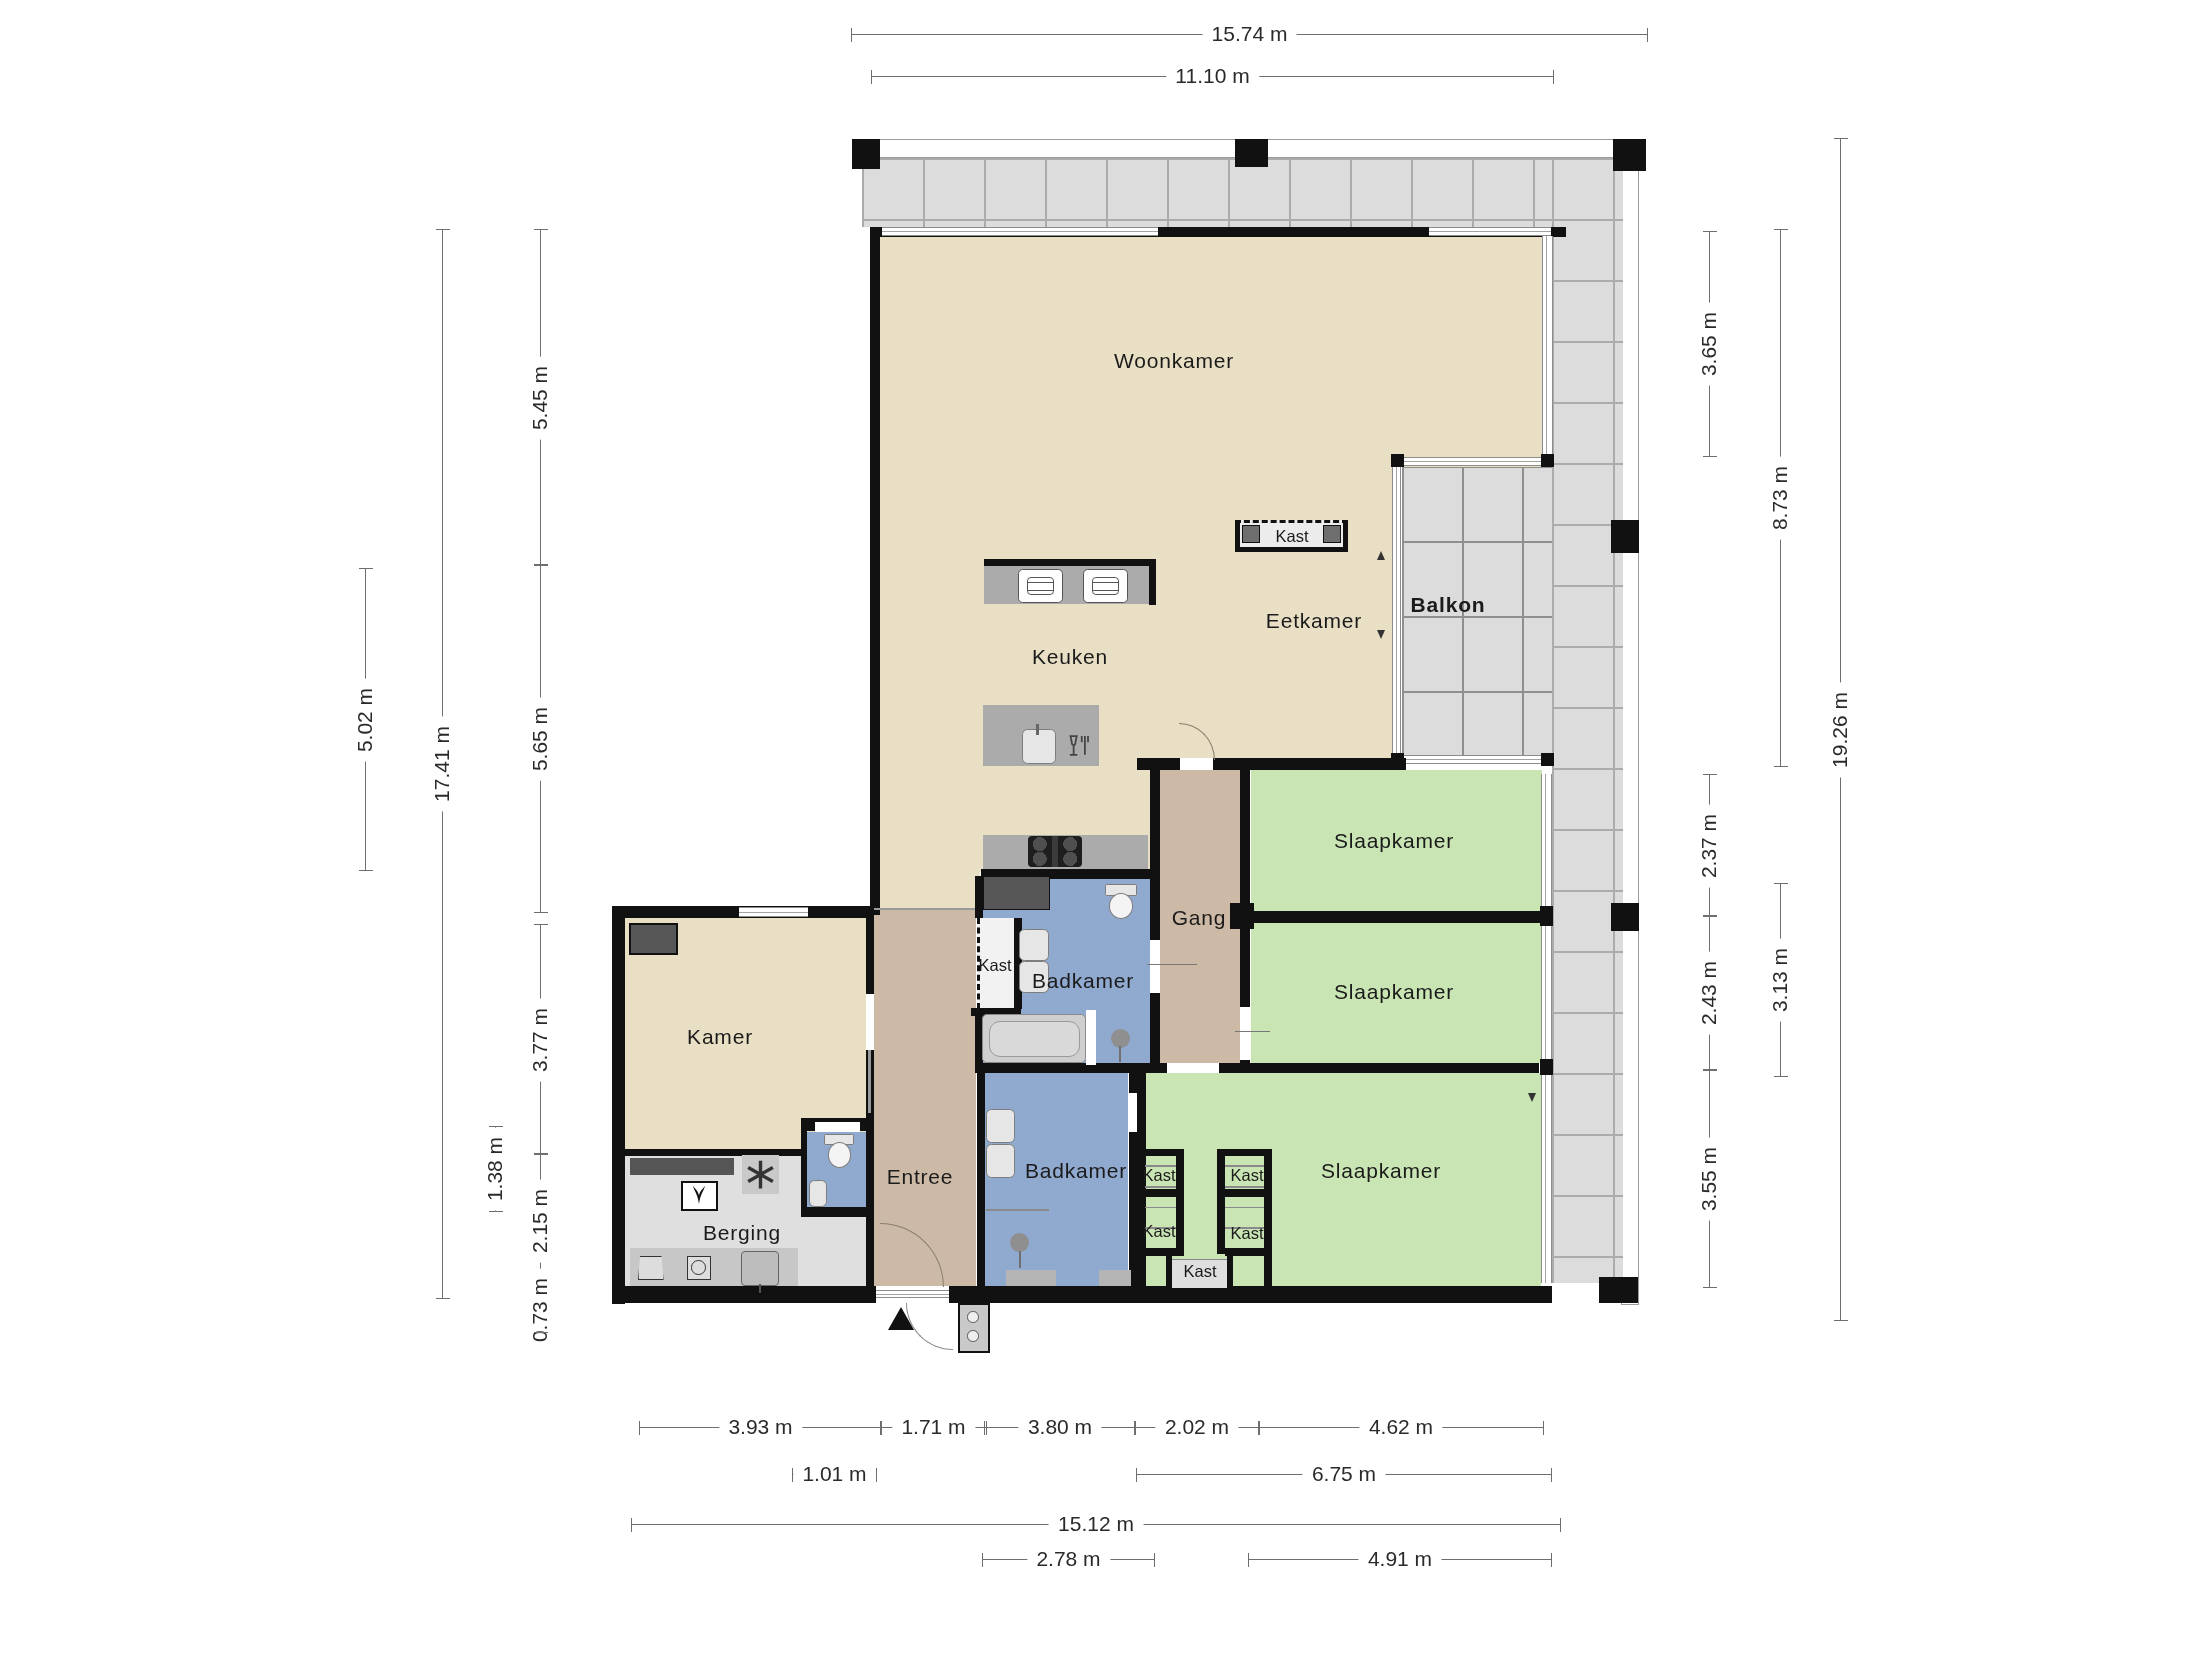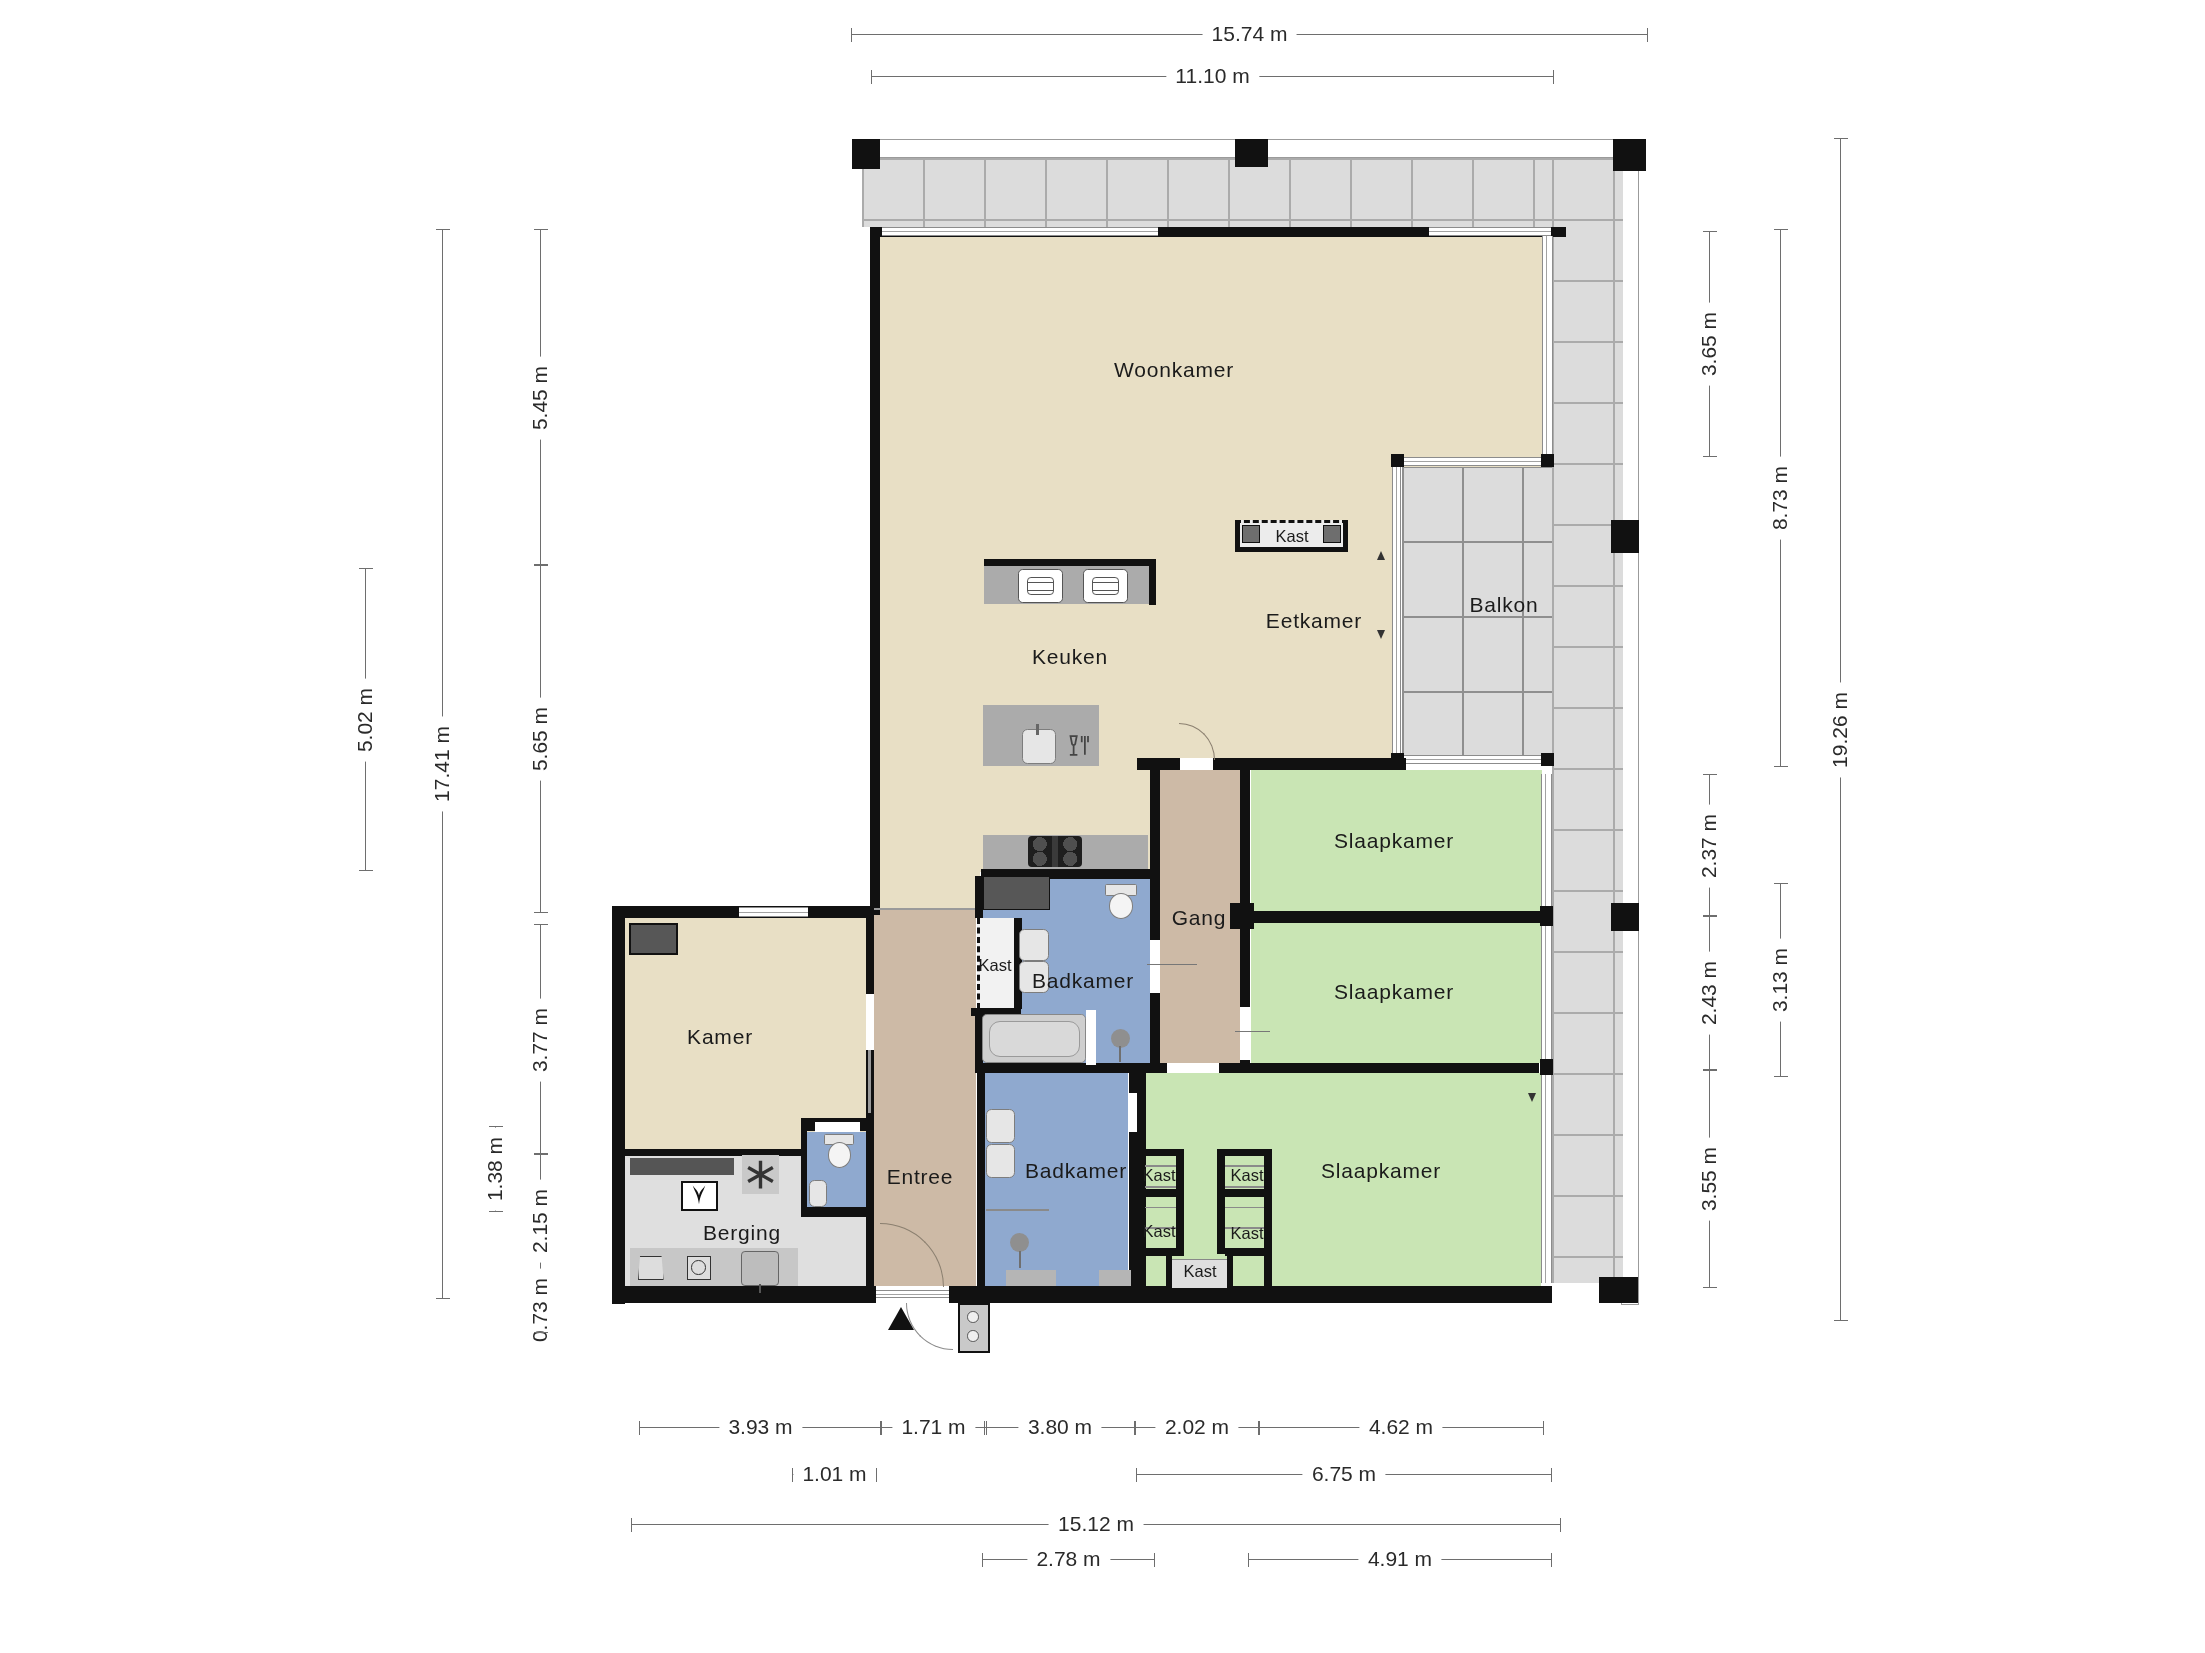--- a/index.html
+++ b/index.html
@@ -244,24 +244,24 @@
   </div>
   <div class="abs" style="left:630px;top:1248px;width:168px;height:38px;background:#C7C7C7;"></div>
   <div class="abs" style="left:638px;top:1256px;width:23.6px;height:22px;border:1.6px solid #333;clip-path:polygon(8% 0,92% 0,100% 100%,0 100%);background:#ddd;"></div>
   <div class="abs" style="left:687px;top:1256px;width:22px;height:22px;border:1.6px solid #333;background:#ddd;">
     <div class="abs round" style="left:3.2px;top:3.2px;width:12.6px;height:12.6px;border:1.6px solid #333;"></div>
   </div>
   <div class="abs" style="left:741px;top:1251px;width:36px;height:33px;background:#BDBDBD;border:1.6px solid #666;border-radius:3.9px;">
     <div class="abs" style="left:16.5px;top:31.5px;width:2.4px;height:9.5px;background:#555;"></div>
   </div>
 
-  <div class="lbl" style="left:1174px;top:370px;">Woonkamer</div>
+  <div class="lbl" style="left:1174px;top:361px;">Woonkamer</div>
   <div class="lbl sm" style="left:1292px;top:536px;">Kast</div>
   <div class="lbl" style="left:1314px;top:621px;">Eetkamer</div>
-  <div class="lbl" style="left:1504px;top:605px;">Balkon</div>
+  <div class="lbl" style="left:1448px;top:605px;font-weight:bold;">Balkon</div>
   <div class="lbl" style="left:1070px;top:657px;">Keuken</div>
   <div class="lbl" style="left:1394px;top:841px;">Slaapkamer</div>
   <div class="lbl" style="left:1199px;top:918px;">Gang</div>
   <div class="lbl sm" style="left:995px;top:965px;">Kast</div>
   <div class="lbl" style="left:1083px;top:981px;">Badkamer</div>
   <div class="lbl" style="left:1394px;top:992px;">Slaapkamer</div>
   <div class="lbl" style="left:720px;top:1037px;">Kamer</div>
   <div class="lbl" style="left:1076px;top:1171px;">Badkamer</div>
   <div class="lbl sm" style="left:1159px;top:1175px;">Kast</div>
   <div class="lbl sm" style="left:1247px;top:1175px;">Kast</div>

